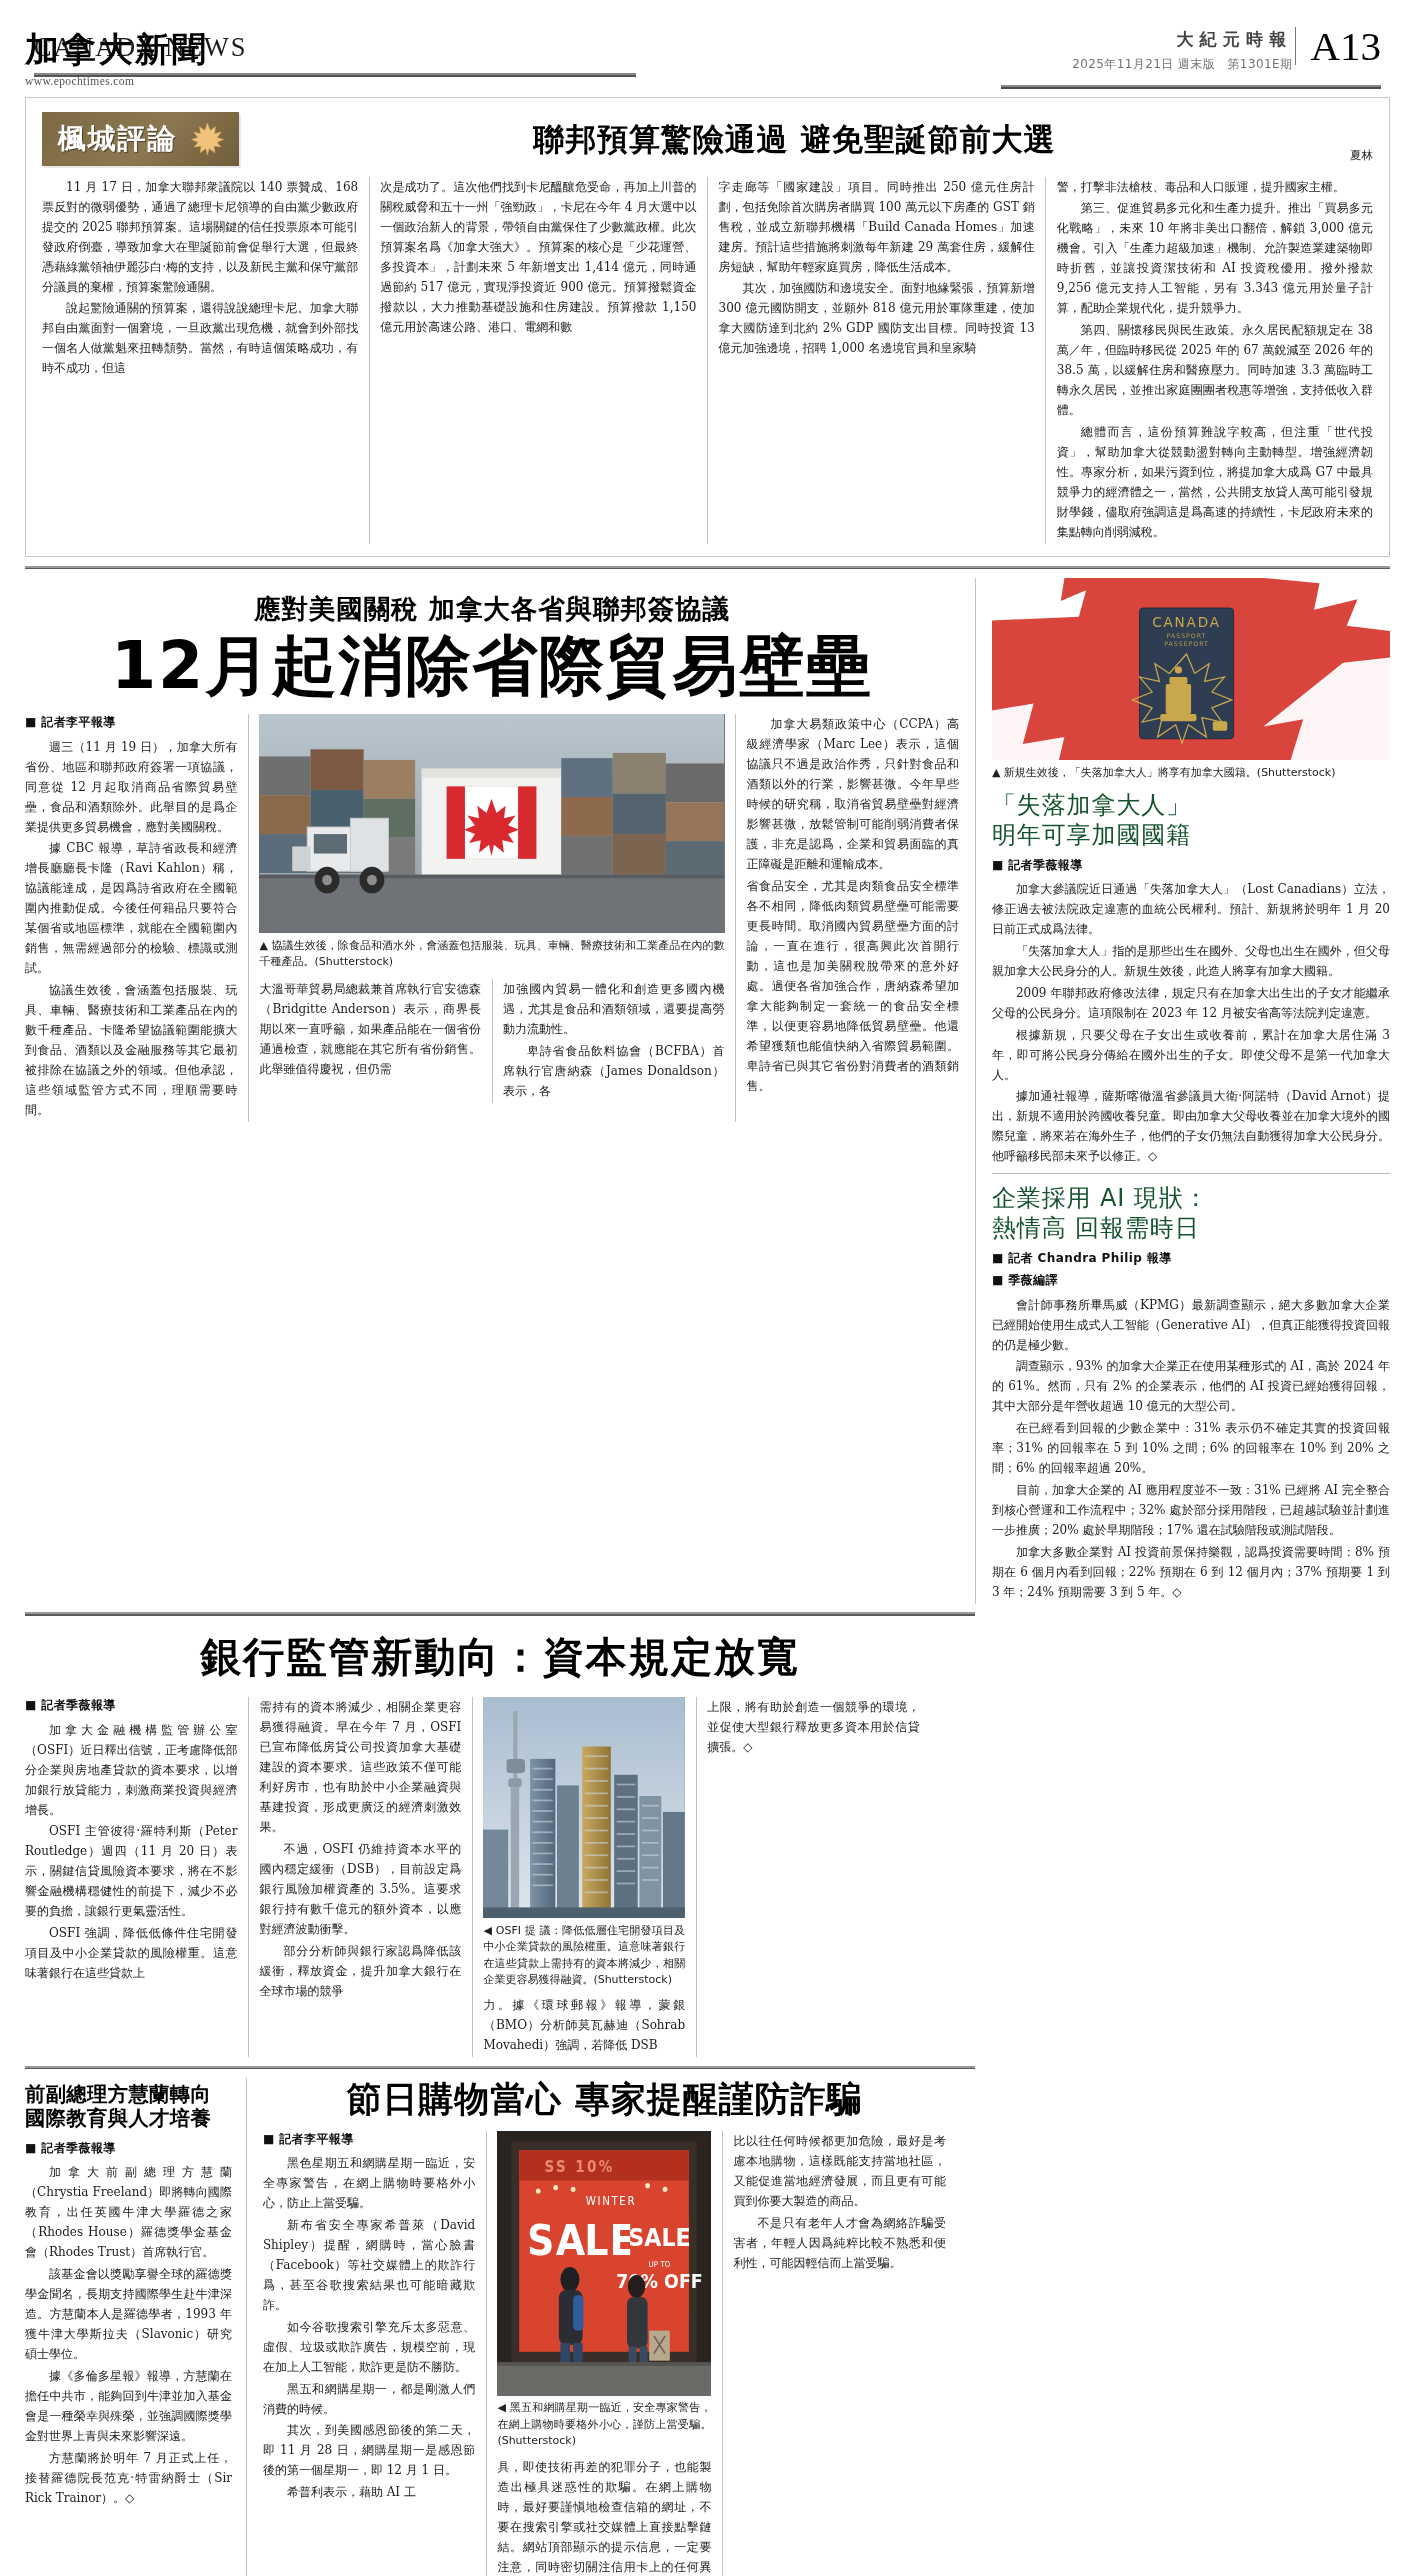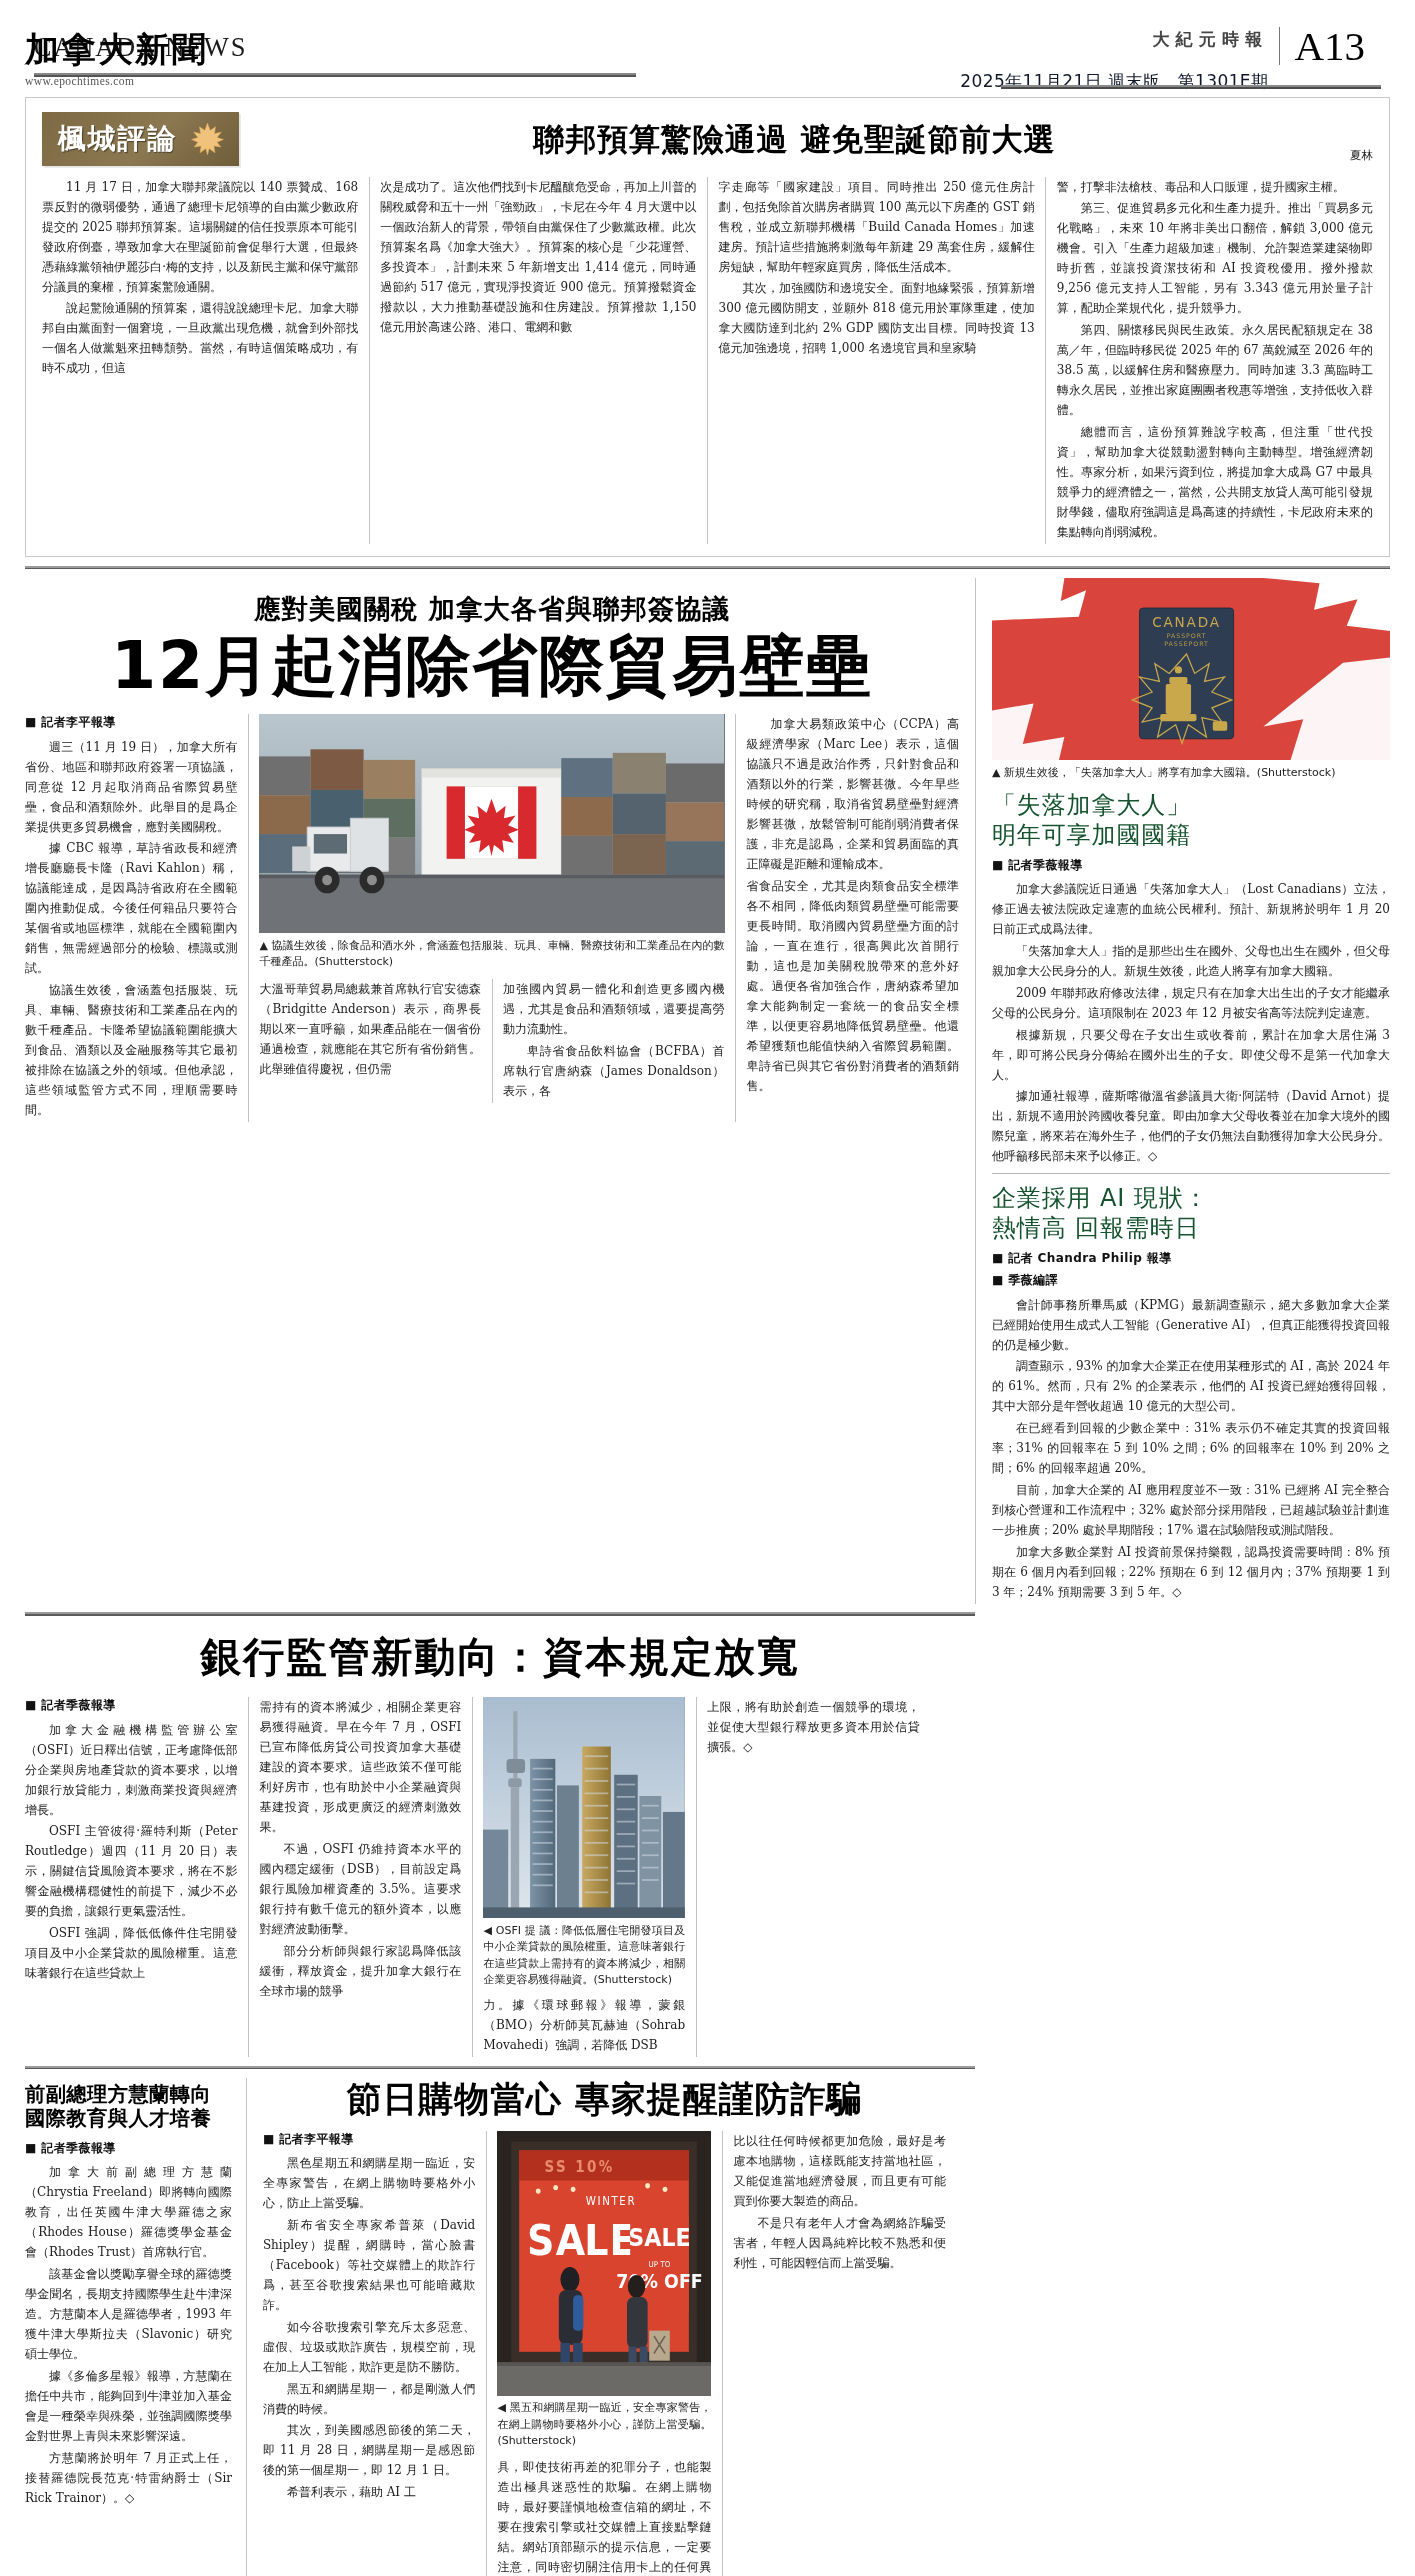--- a/index.html
+++ b/index.html
@@ -28,31 +28,31 @@
     position:absolute; left:0; right:0; top:26.5px; 
   }
   .mh-center .cn {
     font-family:"DejaVu Serif", serif; font-weight:bold;
     font-size:34px; letter-spacing:2.7px; color:#000;
   }
   .mh-center .url {
     font-size:11.5px; color:#555; margin-top:2.7px; letter-spacing:0.4px;
   }
   .mh-right {
-    position:absolute; right:25px; top:26.5px;
-    display:flex; align-items:flex-start; gap:11px;
+    position:absolute; right:9px; top:26.5px;
+    display:flex; align-items:flex-start; gap:3px;
   }
   .mh-right-txt { text-align:right; padding-top:1.8px; }
   .mh-right-txt .brand {
     font-family:"DejaVu Sans", sans-serif; font-weight:bold;
     font-size:17px; color:#444; letter-spacing:6.2px;
   }
   .mh-right-txt .issue {
     font-family:"DejaVu Sans", sans-serif;
-    font-size:17px; color:#0f172a; margin-top:19px; letter-spacing:0.4px;
+    font-size:12px; color:#737373; margin-top:5px; letter-spacing:0.4px;
   }
   .mh-right .pageno {
     font-family:"Liberation Serif", serif;
     font-size:41px; line-height:.95; color:#000;
     border-left:1.8px solid #777; padding-left:14px;
   }
   .mh-rule-right {
     position:absolute; right:8.8px; top:85px; width:380px; height:3.5px;
     background:linear-gradient(to bottom,#8a8a8a 0 1.8px,#4c4c4c 1.8px 3.5px);
   }

